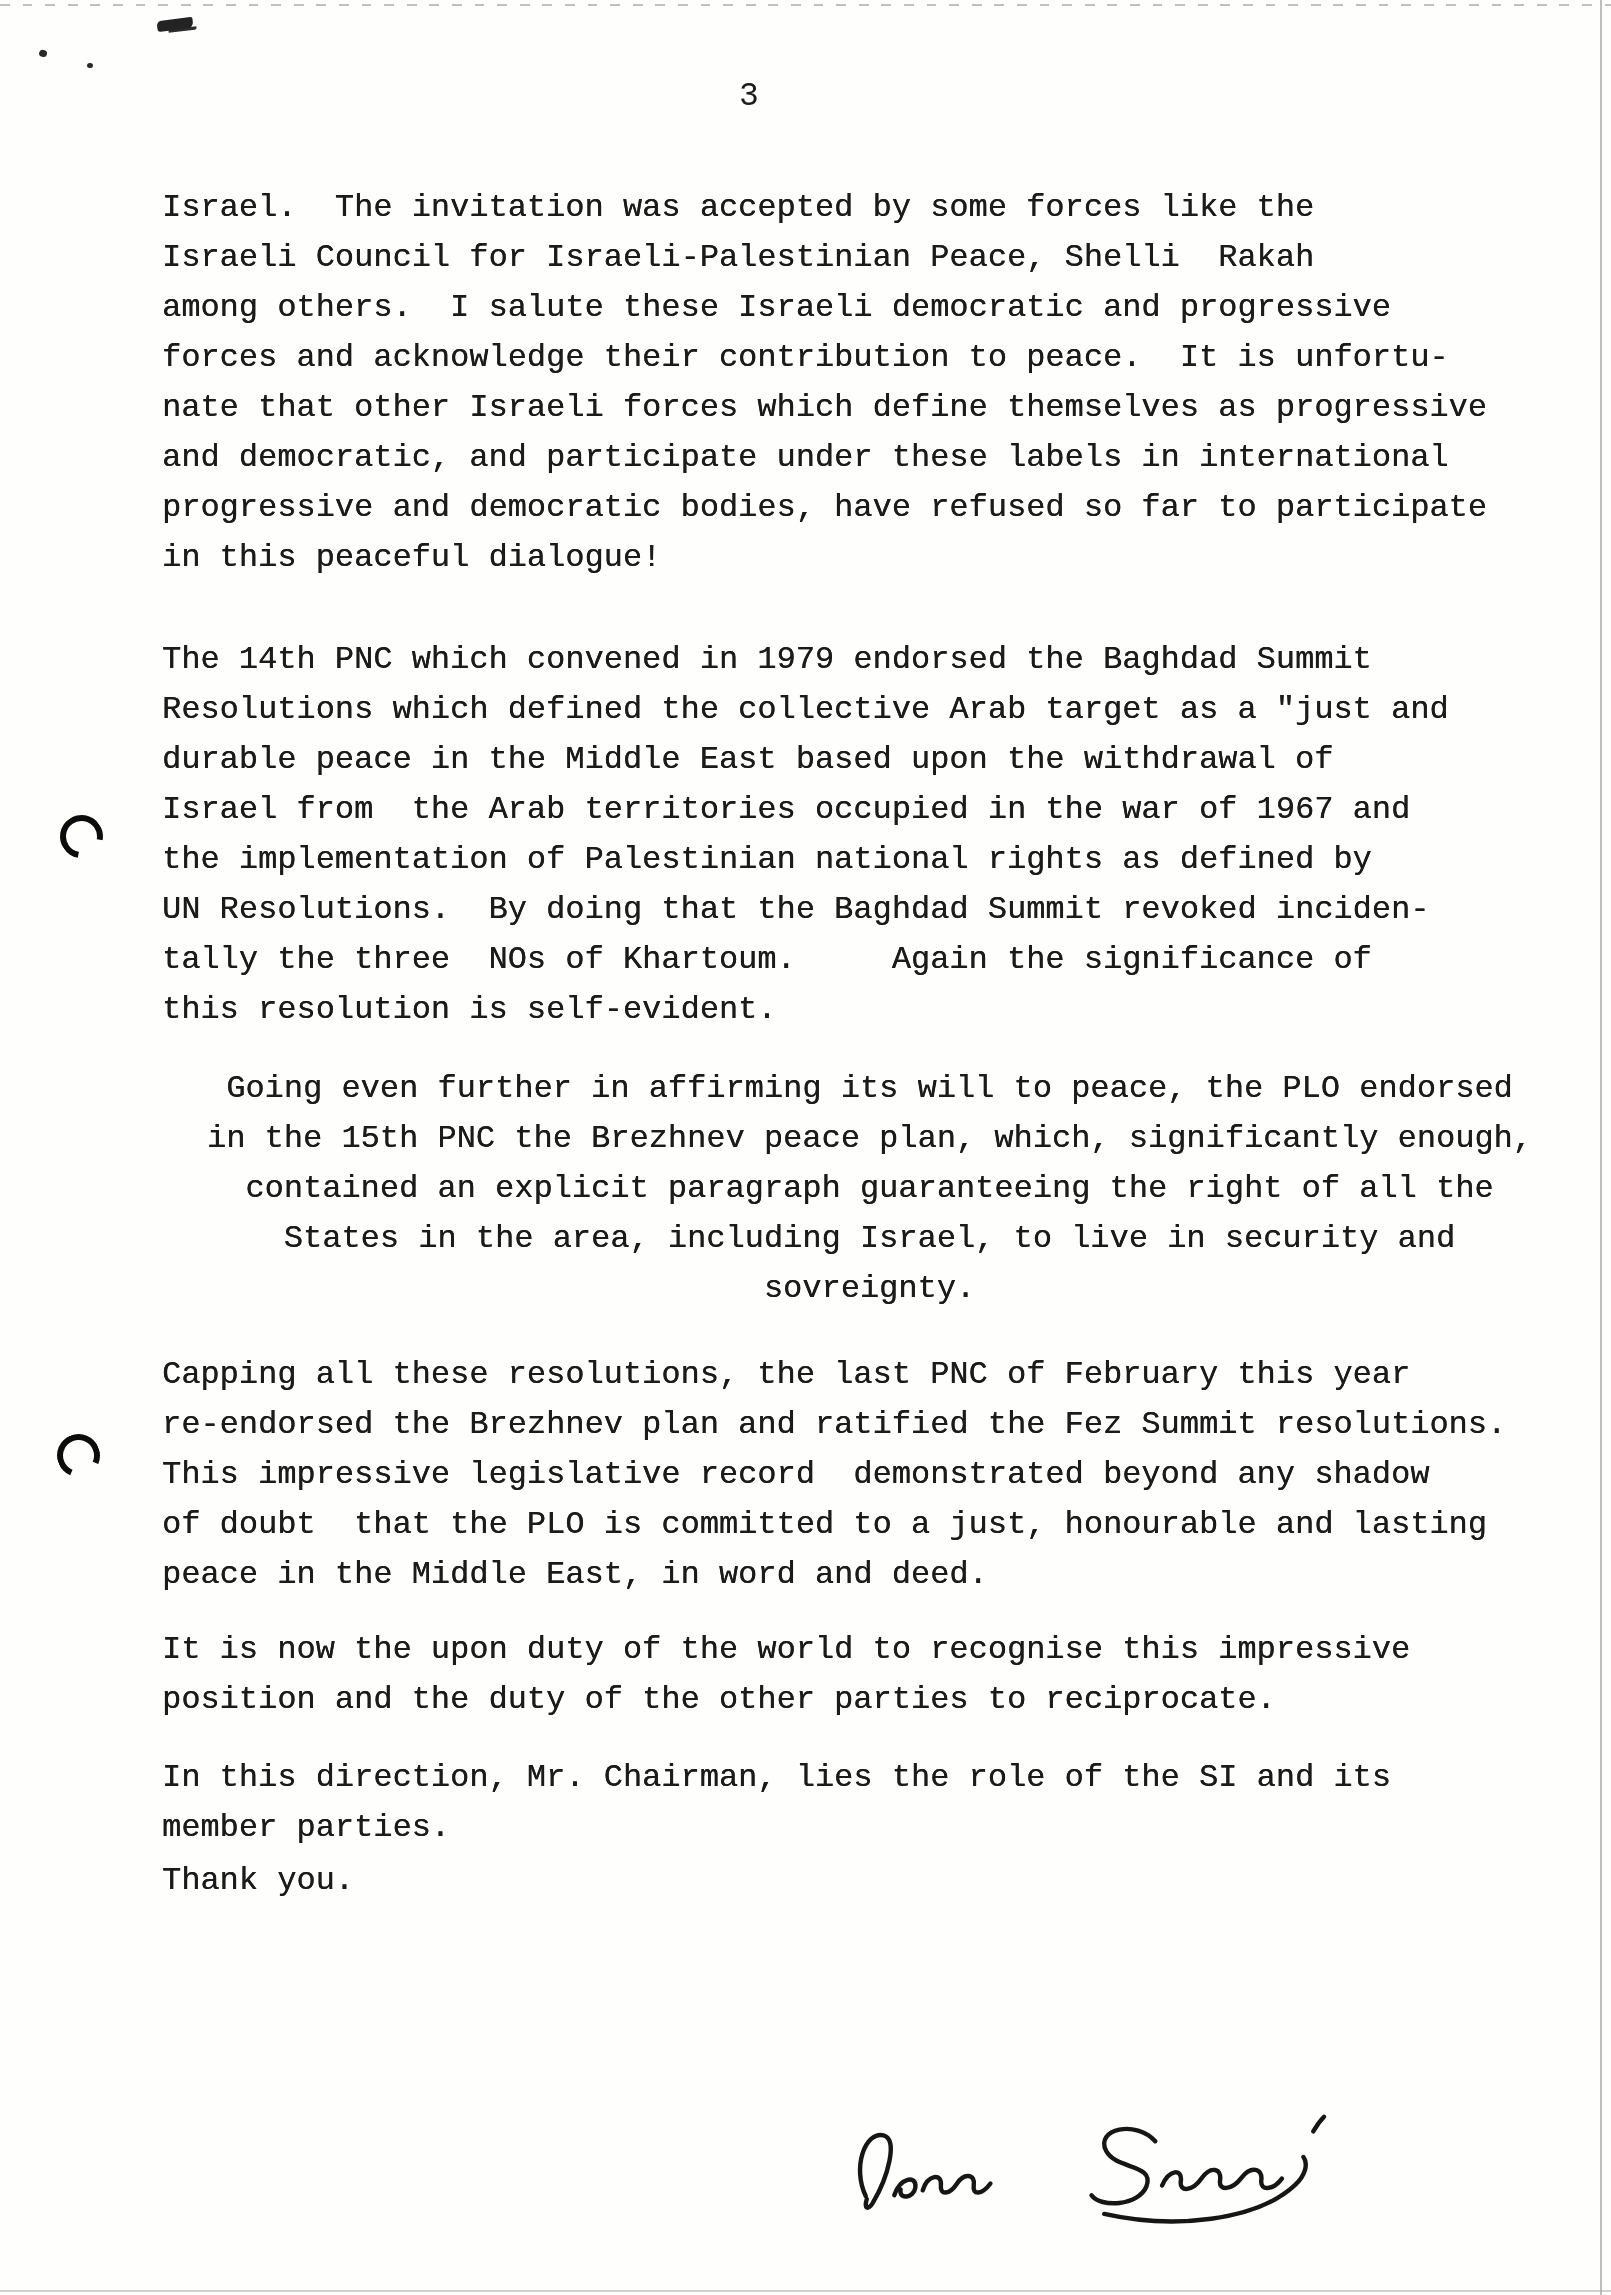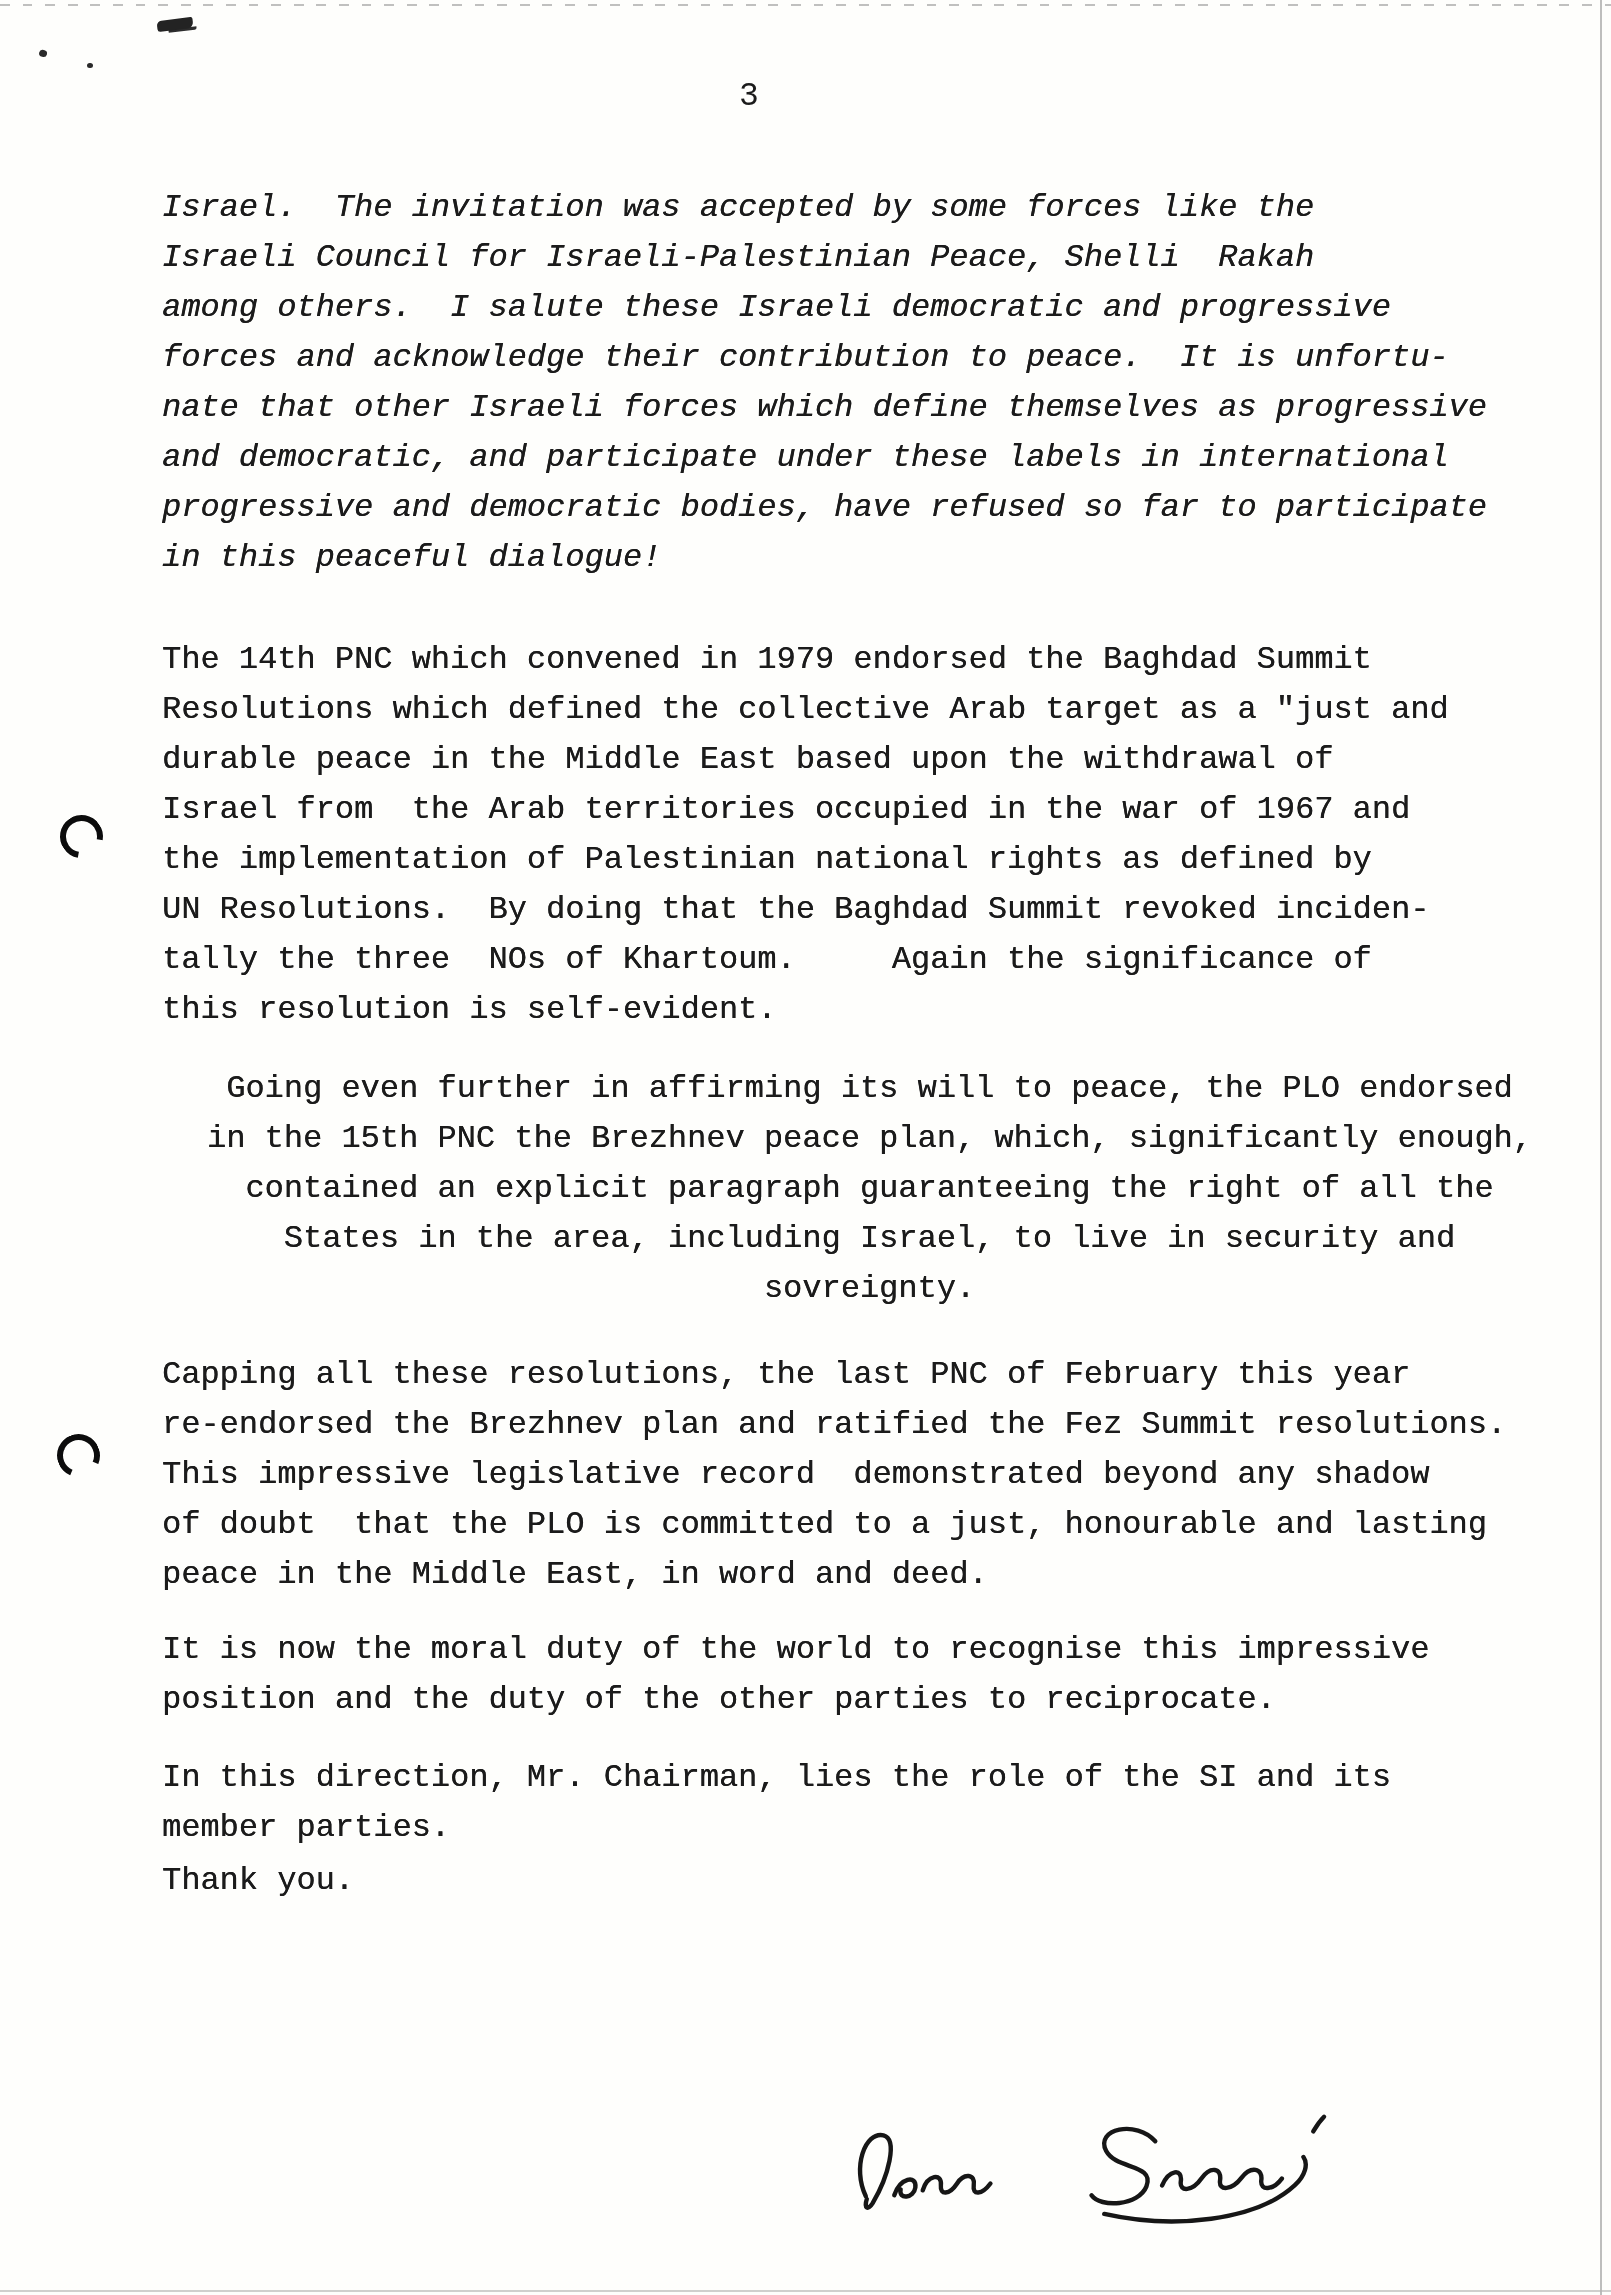--- a/index.html
+++ b/index.html
@@ -55,21 +55,21 @@
   .body-text {
     position: absolute; left: 162px; top: 183px; width: 1415px;
   }
   .para {
     margin: 0;
     font-size: 32px;
     line-height: 50px;
     white-space: pre-wrap;
     text-shadow: 0.2px 0 0 currentColor;
   }
-  .p1 { margin-bottom: 52px; font-style: italic; }
+  .p1 { margin-bottom: 52px; }
   .p2 { margin-bottom: 37px; }
   .p3 { margin-bottom: 28.5px; }
   .p4 { margin-bottom: 36px; text-align: center; }
   .p5 { }
   .p6 { margin-bottom: 25px; }
   .p7 { margin-bottom: 28.5px; }
   .p8 { margin-bottom: 3px; }
   
   .signature {
     position: absolute; left: 835px; top: 2103px;
@@ -117,21 +117,21 @@
     <p class="para p4">Going even further in affirming its will to peace, the PLO endorsed
 in the 15th PNC the Brezhnev peace plan, which, significantly enough,
 contained an explicit paragraph guaranteeing the right of all the
 States in the area, including Israel, to live in security and
 sovreignty.</p>
     <p class="para p5">Capping all these resolutions, the last PNC of February this year
 re-endorsed the Brezhnev plan and ratified the Fez Summit resolutions.</p>
     <p class="para p6">This impressive legislative record  demonstrated beyond any shadow
 of doubt  that the PLO is committed to a just, honourable and lasting
 peace in the Middle East, in word and deed.</p>
-    <p class="para p7">It is now the moral duty of the world to recognise this impressive
+    <p class="para p7">It is now the upon duty of the world to recognise this impressive
 position and the duty of the other parties to reciprocate.</p>
     <p class="para p8">In this direction, Mr. Chairman, lies the role of the SI and its
 member parties.</p>
     <p class="para closing">Thank you.</p>
   </main>
 
   <div class="signature" role="img" aria-label="Isam Sartawi">
     <svg viewBox="0 0 1150 320">
       <path d="M62 190 C 34 132 60 58 98 66 C 128 74 108 150 76 204 C 66 220 58 214 64 196"></path>
       <path d="M120 188 C 132 152 166 146 163 172 C 160 194 128 198 133 176"></path>

